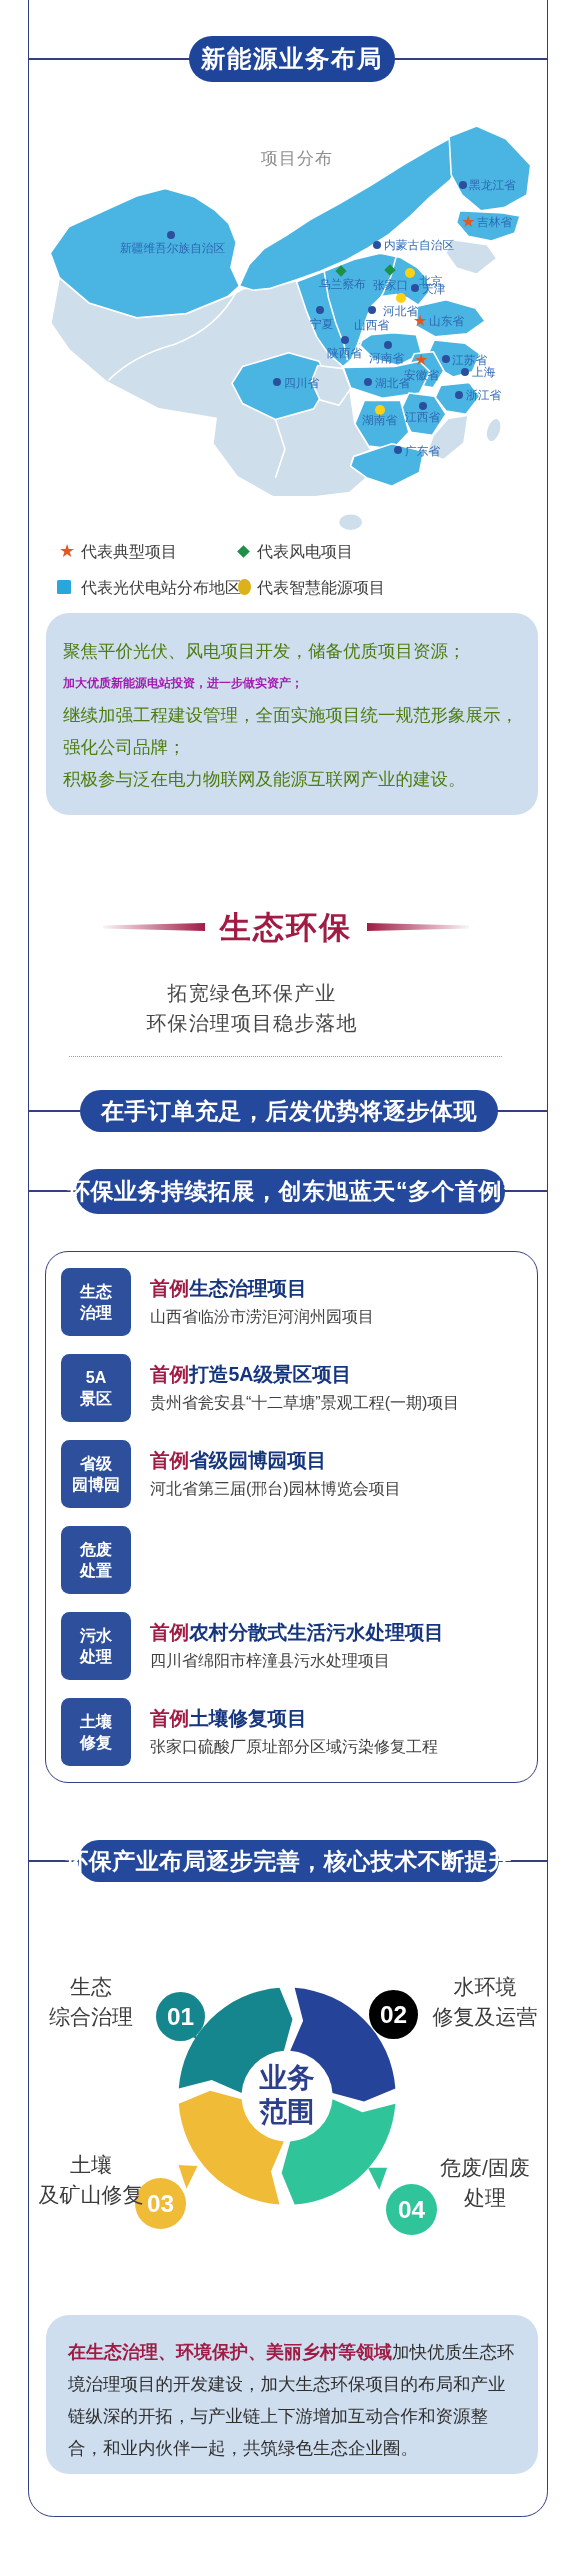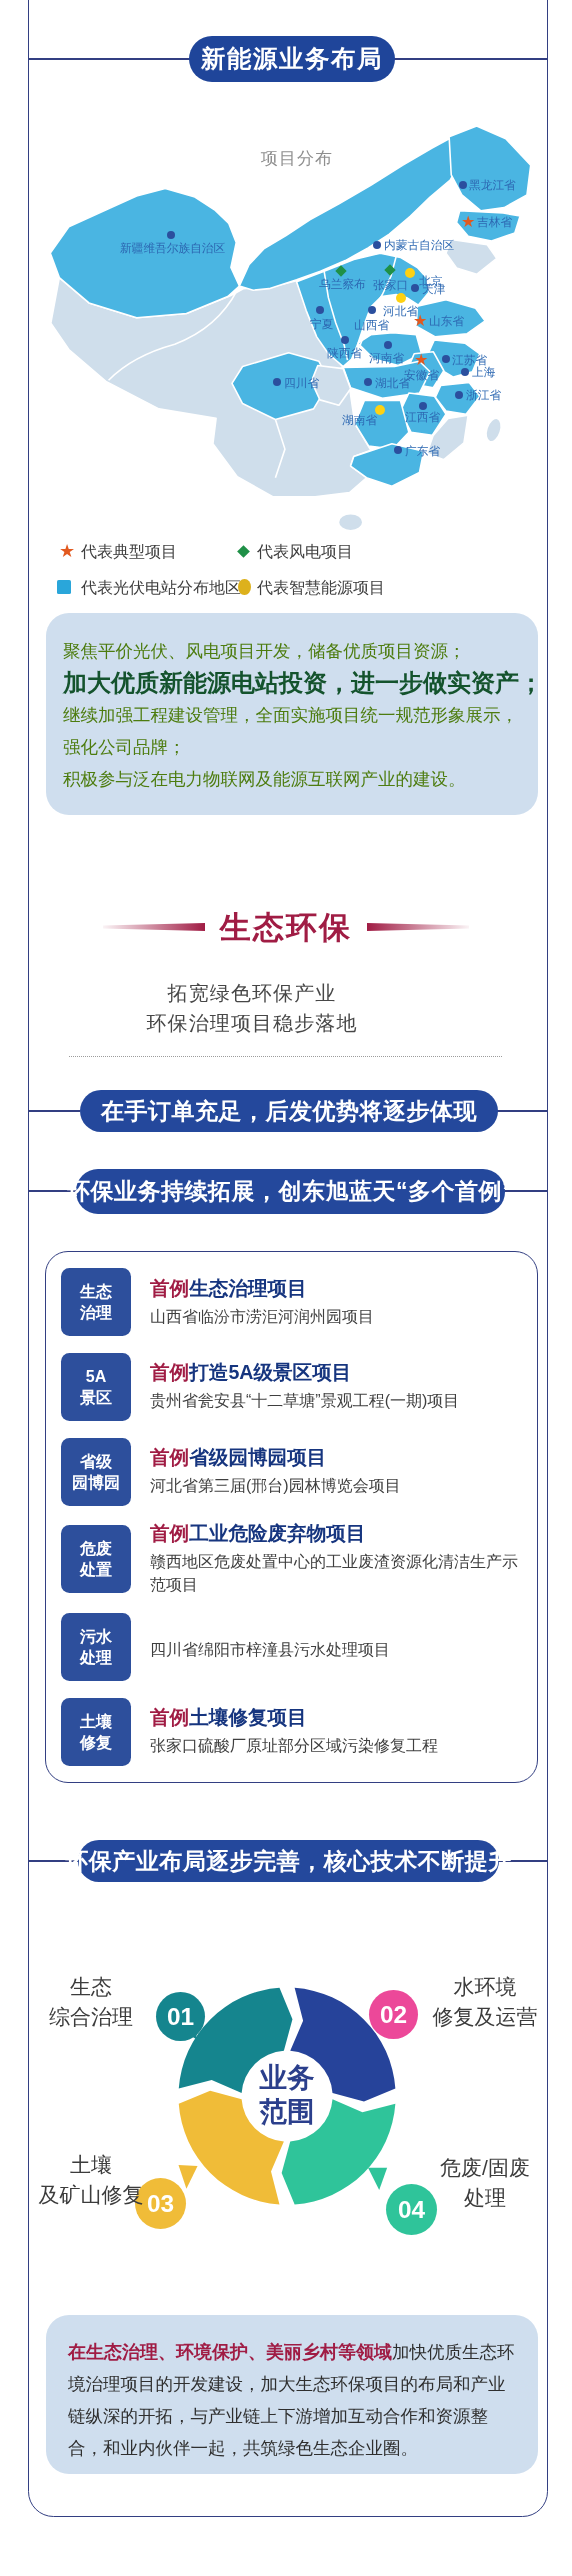--- a/index.html
+++ b/index.html
@@ -18,21 +18,21 @@
   .mk-dia{width:8px;height:8px;background:#1f9047;transform:rotate(45deg)}
   .mk-star{font-size:16px;line-height:16px;color:#e2591f}
   .lg-txt{position:absolute;font-size:16px;color:#3e3e3e;line-height:18px;white-space:nowrap}
   .lg-star{position:absolute;font-size:18px;line-height:18px;color:#e2591f}
   .lg-dia{position:absolute;width:9px;height:9px;background:#1f9047;transform:rotate(45deg)}
   .lg-sq{position:absolute;width:13.8px;height:13.8px;background:#2aa6da;border-radius:1.6px}
   .lg-el{position:absolute;width:12.7px;height:16px;background:#ddb11c;border-radius:50%}
   .softbox{left:46px;width:492px;background:#cfdeee;border-radius:23px}
   .box1{top:613px;height:202px;padding:22px 0 0 17px}
   .box1 p{font-size:17.5px;line-height:32px;color:#4d7c0f;white-space:nowrap}
-  .box1 p.b{font-weight:bold;color:#14532d;font-size:24px}
+  .box1 p.b{font-weight:bold;color:#a21caf;font-size:12px}
   .eco-title{left:0;top:907px;width:572px;text-align:center;font-size:31px;font-weight:bold;color:#a01c44;letter-spacing:2.1px}
   .bar{top:923px;width:102px;height:8px}
   .bar-l{left:103px;background:linear-gradient(90deg,rgba(160,28,68,.05),#a01c44);clip-path:polygon(0 32%,100% 0,100% 100%,0 68%)}
   .bar-r{left:367px;background:linear-gradient(270deg,rgba(160,28,68,.05),#a01c44);clip-path:polygon(0 0,100% 32%,100% 68%,0 100%)}
   .eco-sub{left:0;width:504px;text-align:center;font-size:20px;color:#474747;letter-spacing:1.1px}
   .dotted{left:69px;top:1056px;width:433px;border-top:1.6px dotted #9c9c9c}
   .banner{position:absolute;background:#24489c;color:#fff;font-weight:bold;display:flex;align-items:center;
           justify-content:center;border-radius:22px;white-space:nowrap;font-size:23px;letter-spacing:0.5px}
   .listbox{left:45px;top:1251px;width:493px;height:532px;border:1.6px solid #333f82;border-radius:23px;
            padding:16px 15px;display:flex;flex-direction:column;justify-content:space-between}
@@ -147,21 +147,21 @@
 <span class="map-lbl" style="left:310px;top:318px">宁夏</span>
 <span class="map-lbl" style="left:429px;top:315px">山东省</span>
 <span class="map-lbl" style="left:327px;top:347px">陕西省</span>
 <span class="map-lbl" style="left:369px;top:352px">河南省</span>
 <span class="map-lbl" style="left:404px;top:369px">安徽省</span>
 <span class="map-lbl" style="left:452px;top:354px">江苏省</span>
 <span class="map-lbl" style="left:472px;top:366px">上海</span>
 <span class="map-lbl" style="left:284px;top:377px">四川省</span>
 <span class="map-lbl" style="left:375px;top:377px">湖北省</span>
 <span class="map-lbl" style="left:466px;top:389px">浙江省</span>
-<span class="map-lbl" style="left:342px;top:414px">湖南省</span>
+<span class="map-lbl" style="left:362px;top:414px">湖南省</span>
 <span class="map-lbl" style="left:405px;top:411px">江西省</span>
 <span class="map-lbl" style="left:405px;top:445px">广东省</span>
 
 <span class="lg-star" style="left:59px;top:542px">★</span>
 <span class="lg-txt" style="left:81px;top:543px">代表典型项目</span>
 <i class="lg-dia" style="left:239px;top:547px"></i>
 <span class="lg-txt" style="left:257px;top:543px">代表风电项目</span>
 <i class="lg-sq" style="left:57px;top:580px"></i>
 <span class="lg-txt" style="left:81px;top:579px">代表光伏电站分布地区</span>
 <i class="lg-el" style="left:238px;top:579px"></i>
@@ -219,31 +219,28 @@
     <div class="rtxt">
         <div class="rtitle"><span class="fx">首例</span><span>省级园博园项目</span></div>
       <div class="rsub">河北省第三届(邢台)园林博览会项目</div>
       </div>
   </div>
   <div class="row">
     <div class="tag">
         <span>危废</span>
         <span>处置</span>
       </div>
-    <div class="rtxt">
-        <div class="rtitle"><span class="fx">首例</span><span>工业危险废弃物项目</span></div>
-      <div class="rsub">赣西地区危废处置中心的工业废渣资源化清洁生产示范项目</div>
-      </div>
   </div>
   <div class="row">
     <div class="tag">
         <span>污水</span>
         <span>处理</span>
       </div>
     <div class="rtxt">
+        <div class="rtitle"><span class="fx">首例</span><span>农村分散式生活污水处理项目</span></div>
       <div class="rsub">四川省绵阳市梓潼县污水处理项目</div>
       </div>
   </div>
   <div class="row">
     <div class="tag">
         <span>土壤</span>
         <span>修复</span>
       </div>
     <div class="rtxt">
         <div class="rtitle"><span class="fx">首例</span><span>土壤修复项目</span></div>
@@ -260,21 +257,21 @@
   <path fill="#15858e" d="M337.5,3940.7 A205,205 0 0 1 527.7,3750.5 L552.2,3809.8 L536.0,3869.2 A86,86 0 0 0 456.2,3949.0 L399.7,3924.7 Z"></path>
   <path fill="#26439a" d="M556.3,3750.5 A205,205 0 0 1 746.5,3940.7 L687.2,3965.2 L627.8,3949.0 A86,86 0 0 0 548.0,3869.2 L572.3,3812.7 Z"></path>
   <path fill="#2fc49a" d="M746.5,3969.3 A205,205 0 0 1 556.3,4159.5 L531.8,4100.2 L548.0,4040.8 A86,86 0 0 0 627.8,3961.0 L684.3,3985.3 Z"></path>
   <path fill="#f0bc38" d="M527.7,4159.5 A205,205 0 0 1 337.5,3969.3 L396.8,3944.8 L456.2,3961.0 A86,86 0 0 0 536.0,4040.8 L511.7,4097.3 Z"></path>
   <polygon fill="#15858e" points="343,3830 377,3808 370,3847"></polygon>
   <polygon fill="#f0bc38" points="337,4085 373,4087 352,4130"></polygon>
   <polygon fill="#2fc49a" points="695,4090 731,4090 716,4132"></polygon>
 </svg>
 
 <div class="numc" style="left:156px;top:1992px;width:49px;height:49px;background:#15858e">01</div>
-<div class="numc" style="left:369px;top:1990px;width:49px;height:49px;background:#ec4899">02</div>
+<div class="numc" style="left:369px;top:1990px;width:49px;height:49px;background:#000000">02</div>
 <div class="numc" style="left:135px;top:2178px;width:51px;height:51px;background:#f0bc38">03</div>
 <div class="numc" style="left:386px;top:2184px;width:51px;height:51px;background:#2fc49a">04</div>
 
 <div class="cycenter">
   <div>业务</div>
   <div>范围</div>
 </div>
 
 <div class="cyl" style="left:22px;top:1972px">
   <div>生态</div>

